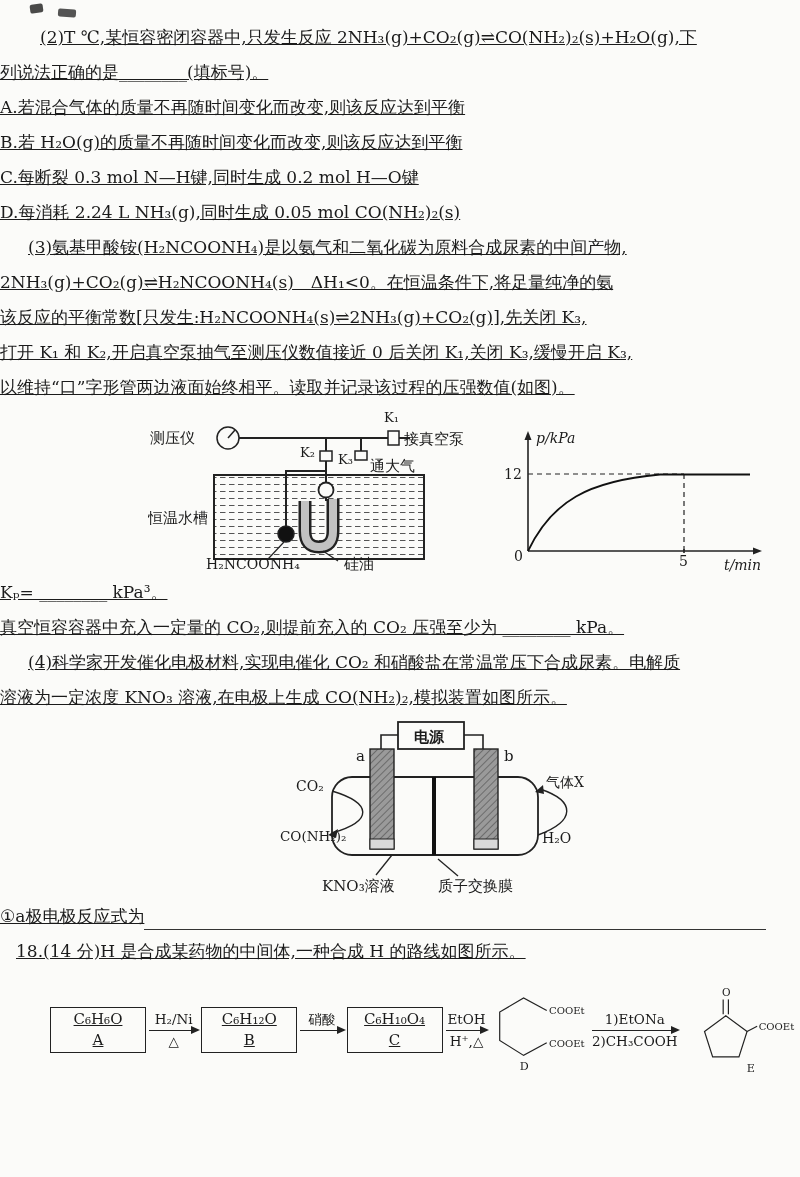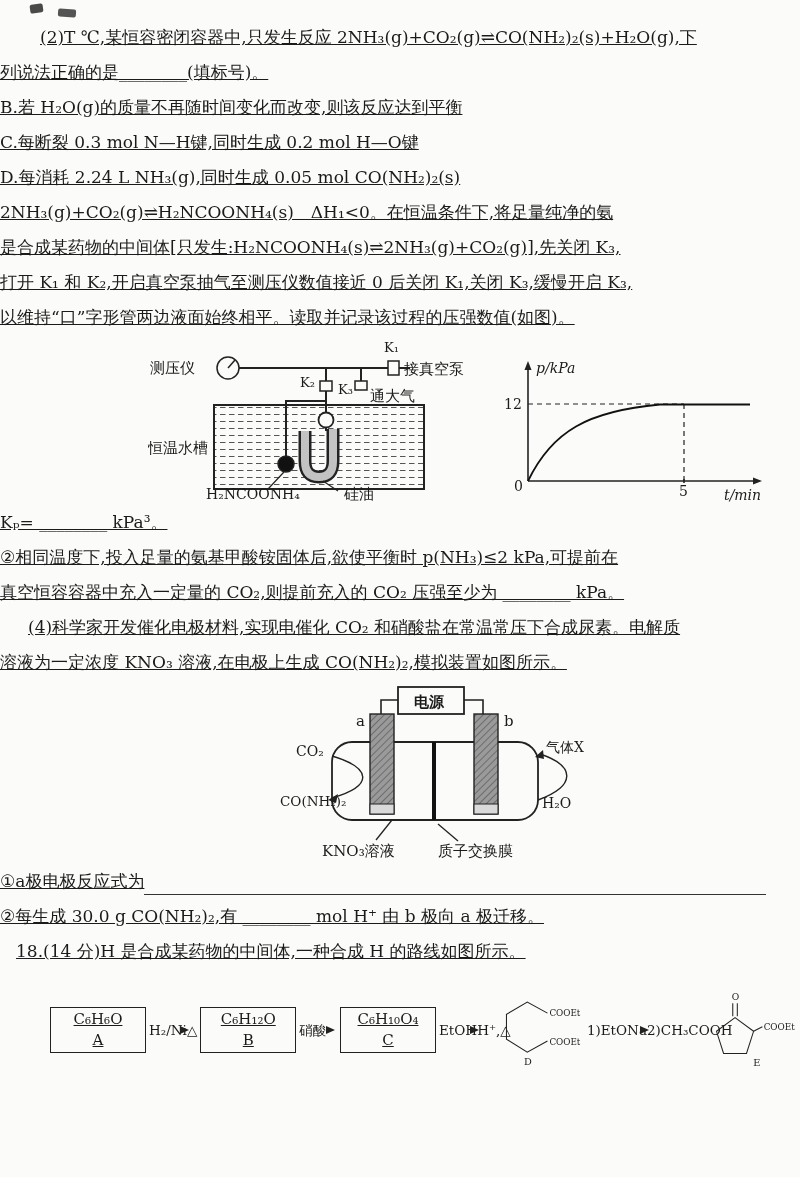--- a/index.html
+++ b/index.html
@@ -21,45 +21,47 @@
   .ml16{margin-left:16px}
   .fig-row{display:flex;align-items:flex-start;margin:6px 0 2px 148px;}
   .fig-row svg{display:block}
   .cell-fig{margin:4px 0 0 280px;}
   svg text{font-family:"DejaVu Serif","DejaVu Sans",serif;fill:#1b1b1b;}
   .blank-row{display:flex;align-items:flex-end;margin-right:34px;}
   .fill-line{flex:1 1 auto;border-bottom:1.2px solid #333;transform:translateY(-4px);}
   
   .route{display:flex;align-items:center;margin:2px 0 0 50px;}
   .cbox{border:1.5px solid #222;min-width:62px;text-align:center;padding:1px 16px;font-size:15px;line-height:21px;text-decoration:underline;}
-  .rarrow{display:flex;flex-direction:row;align-items:center;margin:0 3px;font-size:13.5px;}
+  .rarrow{display:flex;flex-direction:column;align-items:center;margin:0 3px;font-size:13.5px;}
   .rarrow .shaft{width:100%;height:0;border-top:1.5px solid #222;position:relative;margin:2px 0;}
   .rarrow .shaft::after{content:'';position:absolute;right:-2px;top:-4.5px;
     border-left:9px solid #222;border-top:4px solid transparent;border-bottom:4px solid transparent;}
   .rarrow .top,.rarrow .bottom{line-height:17px;white-space:nowrap;}
   .smudge{position:absolute;background:#2a2a2a;border-radius:2px;}
   .s1{left:30px;top:4px;width:13px;height:9px;transform:rotate(-8deg);opacity:.85;}
   .s2{left:58px;top:9px;width:18px;height:8px;transform:rotate(4deg);opacity:.8;}
 </style>
 </head>
 <body>
 
 <div class="smudge s1"></div>
 <div class="smudge s2"></div>
 
 <div class="page">
 
   <div class="l ml40">(2)T ℃,某恒容密闭容器中,只发生反应 2NH₃(g)+CO₂(g)⇌CO(NH₂)₂(s)+H₂O(g),下</div>
   <div class="l ml72">列说法正确的是________(填标号)。</div>
+  <div class="l ml72">A.若混合气体的质量不再随时间变化而改变,则该反应达到平衡</div>
   <div class="l ml72">B.若 H₂O(g)的质量不再随时间变化而改变,则该反应达到平衡</div>
   <div class="l ml72">C.每断裂 0.3 mol N—H键,同时生成 0.2 mol H—O键</div>
   <div class="l ml72">D.每消耗 2.24 L NH₃(g),同时生成 0.05 mol CO(NH₂)₂(s)</div>
 
+  <div class="l ml28">(3)氨基甲酸铵(H₂NCOONH₄)是以氨气和二氧化碳为原料合成尿素的中间产物,</div>
   <div class="l ml76">2NH₃(g)+CO₂(g)⇌H₂NCOONH₄(s)　ΔH₁&lt;0。在恒温条件下,将足量纯净的氨</div>
-  <div class="l ml76">是合成某药物的中间体[只发生:H₂NCOONH₄(s)⇌2NH₃(g)+CO₂(g)],先关闭 K₃,</div>
+  <div class="l ml76">该反应的平衡常数[只发生:H₂NCOONH₄(s)⇌2NH₃(g)+CO₂(g)],先关闭 K₃,</div>
   <div class="l ml76">打开 K₁ 和 K₂,开启真空泵抽气至测压仪数值接近 0 后关闭 K₁,关闭 K₃,缓慢开启 K₃,</div>
   <div class="l ml76">以维持“口”字形管两边液面始终相平。读取并记录该过程的压强数值(如图)。</div>
 
   <div class="fig-row">
     <svg width="318" height="160" viewBox="0 0 318 160">
       <defs>
         <pattern id="water" width="9" height="7" patternUnits="userSpaceOnUse">
           <path d="M0 3.5 h5.5" stroke="#555" stroke-width="1" fill="none"></path>
         </pattern>
       </defs>
@@ -116,21 +118,20 @@
 
       <text x="191" y="145" font-size="14">5</text>
       <line x1="196" y1="130" x2="196" y2="54" stroke="#222" stroke-width="1.2" stroke-dasharray="5,4"></line>
       <line x1="196" y1="128" x2="196" y2="132" stroke="#222" stroke-width="1.6"></line>
 
       <path d="M40 130 C 64 80, 100 60, 172 53.5 L 262 53.5" fill="none" stroke="#111" stroke-width="1.8"></path>
     </svg>
   </div>
 
   <div class="l ml72">Kₚ= ________ kPa³。</div>
-  <div class="l ml72">②相同温度下,投入足量的氨基甲酸铵固体后,欲使平衡时 p(NH₃)≤2 kPa,可提前在</div>
   <div class="l ml72">真空恒容容器中充入一定量的 CO₂,则提前充入的 CO₂ 压强至少为 ________ kPa。</div>
 
   <div class="l ml28">(4)科学家开发催化电极材料,实现电催化 CO₂ 和硝酸盐在常温常压下合成尿素。电解质</div>
   <div class="l ml76">溶液为一定浓度 KNO₃ 溶液,在电极上生成 CO(NH₂)₂,模拟装置如图所示。</div>
 
   <div class="cell-fig">
     <svg width="312" height="176" viewBox="0 0 312 176">
       <defs>
         <pattern id="hatch" width="5" height="5" patternUnits="userSpaceOnUse" patternTransform="rotate(45)">
           <rect width="5" height="5" fill="#9a9a9a"></rect>
@@ -170,21 +171,20 @@
       <line x1="158" y1="140" x2="178" y2="157" stroke="#222" stroke-width="1.3"></line>
       <text x="42" y="172" font-size="15">KNO₃溶液</text>
       <text x="158" y="172" font-size="15">质子交换膜</text>
     </svg>
   </div>
 
   <div class="l ml72 blank-row">
     <span>①a极电极反应式为</span>
     <span class="fill-line"></span>
   </div>
-  <div class="l ml72">②每生成 30.0 g CO(NH₂)₂,有 ________ mol H⁺ 由 b 极向 a 极迁移。</div>
 
   <div class="l ml16">18.(14 分)H 是合成某药物的中间体,一种合成 H 的路线如图所示。</div>
 
   <div class="route">
     <div class="cbox">
       <div>C₆H₆O</div>
       <div>A</div>
     </div>
     <div class="rarrow" style="width:66px">
       <span class="top">H₂/Ni</span>

